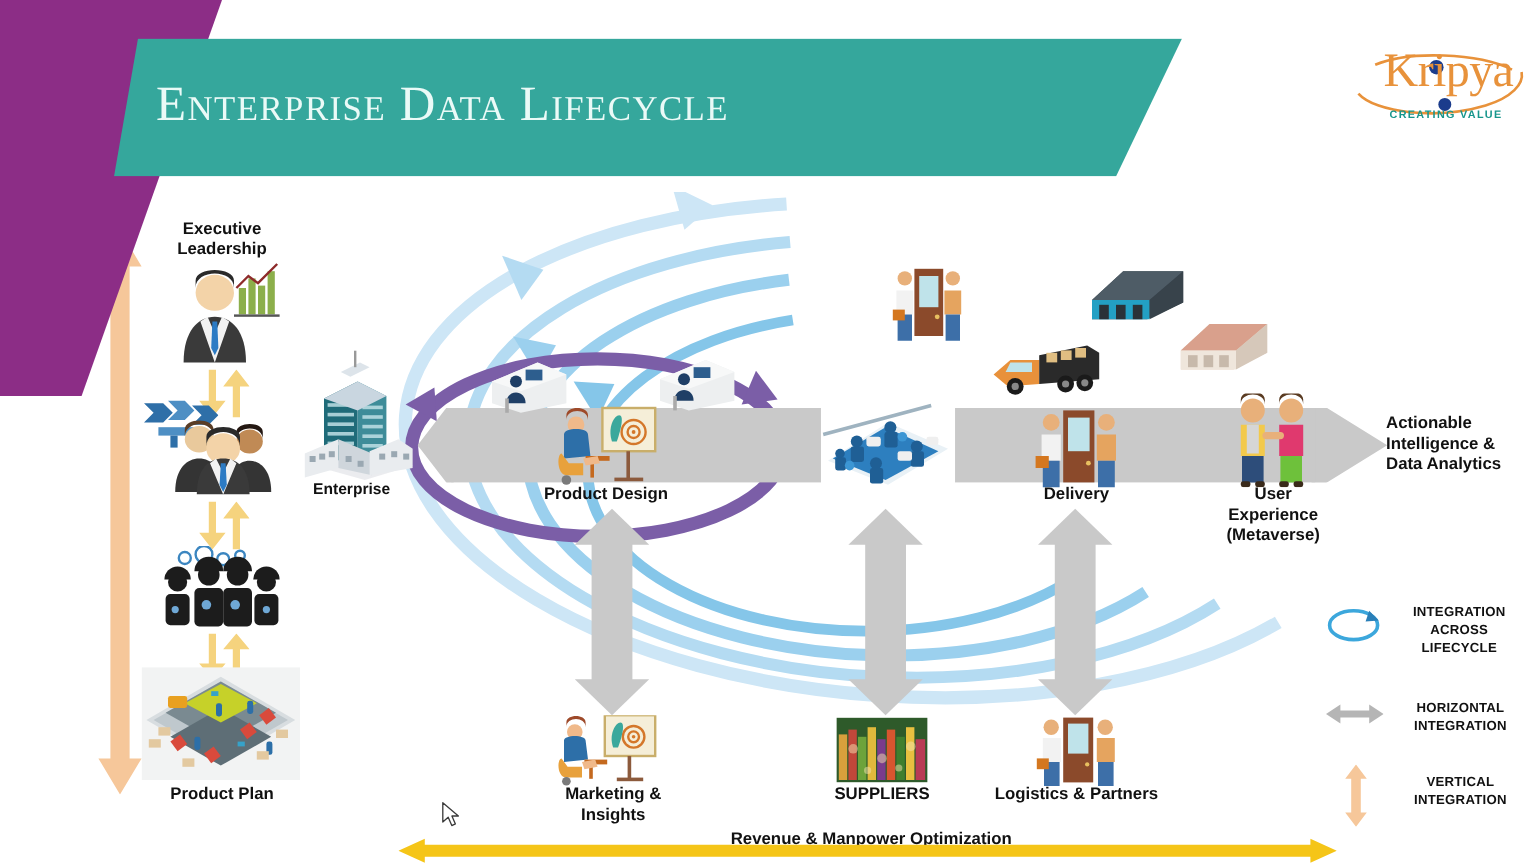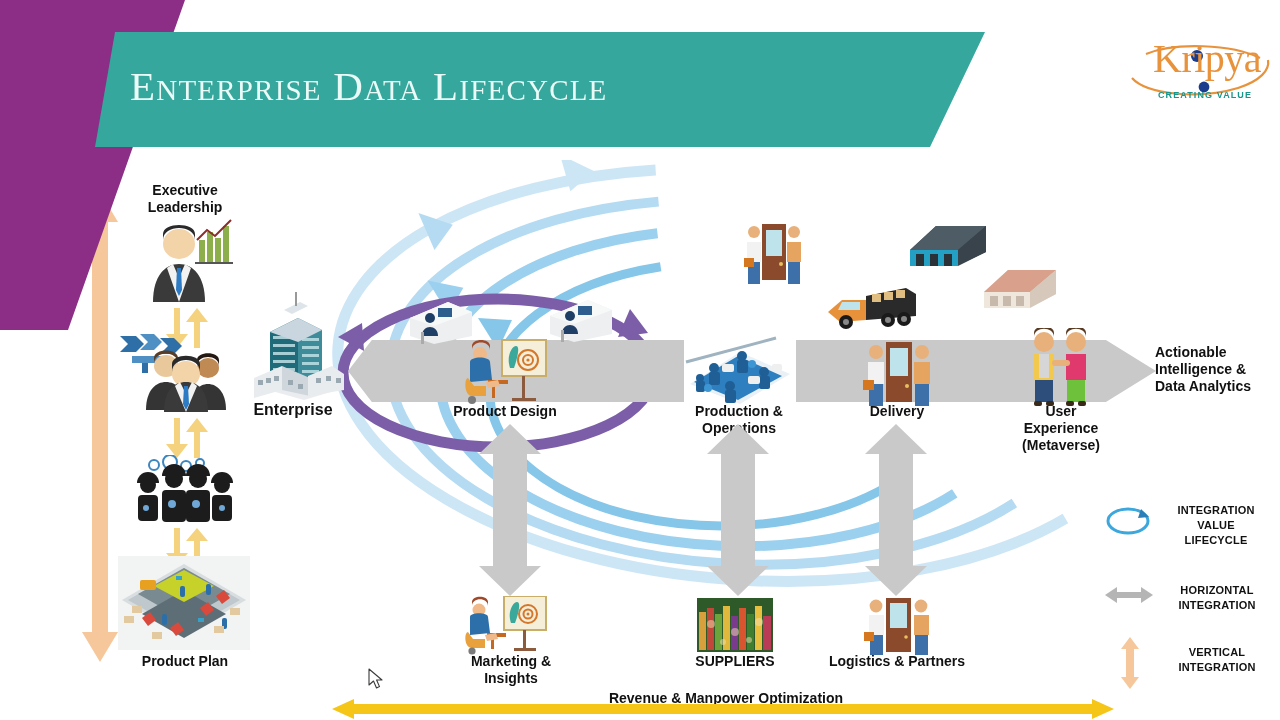--- a/index.html
+++ b/index.html
@@ -41,21 +41,21 @@
     font-family:"Liberation Serif", serif;
     font-size:40px;color:#E8923B;letter-spacing:-0.5px;line-height:46px;margin-left:17px;
   }
   .logo-tag{
     position:absolute;left:30px;top:54px;width:120px;
     font-size:9px;font-weight:bold;letter-spacing:1.1px;color:#17968C;
   }
 
   
   .lbl{position:absolute;font-weight:bold;color:#111;text-align:center;line-height:1.22;}
-  .lbl.s13{font-size:16px;}
+  .lbl.s13{font-size:13px;}
   .lbl.s14{font-size:14px;}
   .lbl.legend{font-size:11px;letter-spacing:0.2px;text-align:center;line-height:1.35;}
 
   
   .vdbl{position:absolute;}
   .vdbl .shaft{position:absolute;left:50%;transform:translateX(-50%);background:#C9C9C9;width:34px;}
   .vdbl .head-up{position:absolute;left:50%;transform:translateX(-50%);top:0;
     width:0;height:0;border-left:31px solid transparent;border-right:31px solid transparent;border-bottom:30px solid #C9C9C9;}
   .vdbl .head-dn{position:absolute;left:50%;transform:translateX(-50%);bottom:0;
     width:0;height:0;border-left:31px solid transparent;border-right:31px solid transparent;border-top:30px solid #C9C9C9;}
@@ -436,24 +436,20 @@
     <path d="M40 9 C40 -2, 60 -2, 60 9 L60 5 C60 -4, 40 -4, 40 5 Z" fill="#5A3B22"></path>
     <path d="M40 26 h20 v26 h-20 Z" fill="#E0396E"></path>
     <path d="M41 52 h18 v22 h-18 Z" fill="#6EC13B"></path>
     <rect x="40" y="73" width="8" height="5" rx="2" fill="#3A2A1A"></rect>
     <rect x="52" y="73" width="8" height="5" rx="2" fill="#3A2A1A"></rect>
     <rect x="26" y="32" width="18" height="6" rx="3" fill="#E8B07A"></rect>
   </svg>
 
   <div class="lbl s14" style="left:440px;top:403px;width:130px;">Product Design</div>
 
-  <div class="lbl s14" style="left:676px;top:403px;width:126px;">
-    <span>Production &amp;</span><br>
-    <span>Operations</span>
-  </div>
 
   <div class="lbl s14" style="left:840px;top:403px;width:114px;">Delivery</div>
 
   <div class="lbl s14" style="left:1155px;top:344px;width:125px;text-align:left;">
     <span>Actionable</span><br>
     <span>Intelligence &amp;</span><br>
     <span>Data Analytics</span>
   </div>
 
   <div class="lbl s14" style="left:1000px;top:403px;width:122px;">
@@ -549,21 +545,21 @@
   </svg>
 
   <div class="legend-box">
 
     <svg style="position:absolute;left:0;top:8px;" width="48" height="34">
       <ellipse cx="23" cy="18" rx="20" ry="12" fill="none" stroke="#3CA7DC" stroke-width="3"></ellipse>
       <path d="M36 6 L44 14 L33 15 Z" fill="#2A7FB8"></path>
     </svg>
     <div class="lbl legend" style="left:56px;top:8px;width:110px;">
       <span>INTEGRATION</span><br>
-      <span>VALUE</span><br>
+      <span>ACROSS</span><br>
       <span>LIFECYCLE</span>
     </div>
 
     <svg style="position:absolute;left:0;top:90px;" width="48" height="20">
       <path d="M0 10 L12 2 L12 7 L36 7 L36 2 L48 10 L36 18 L36 13 L12 13 L12 18 Z" fill="#B5B5B5"></path>
     </svg>
     <div class="lbl legend" style="left:56px;top:88px;width:112px;">
       <span>HORIZONTAL</span><br>
       <span>INTEGRATION</span>
     </div>

